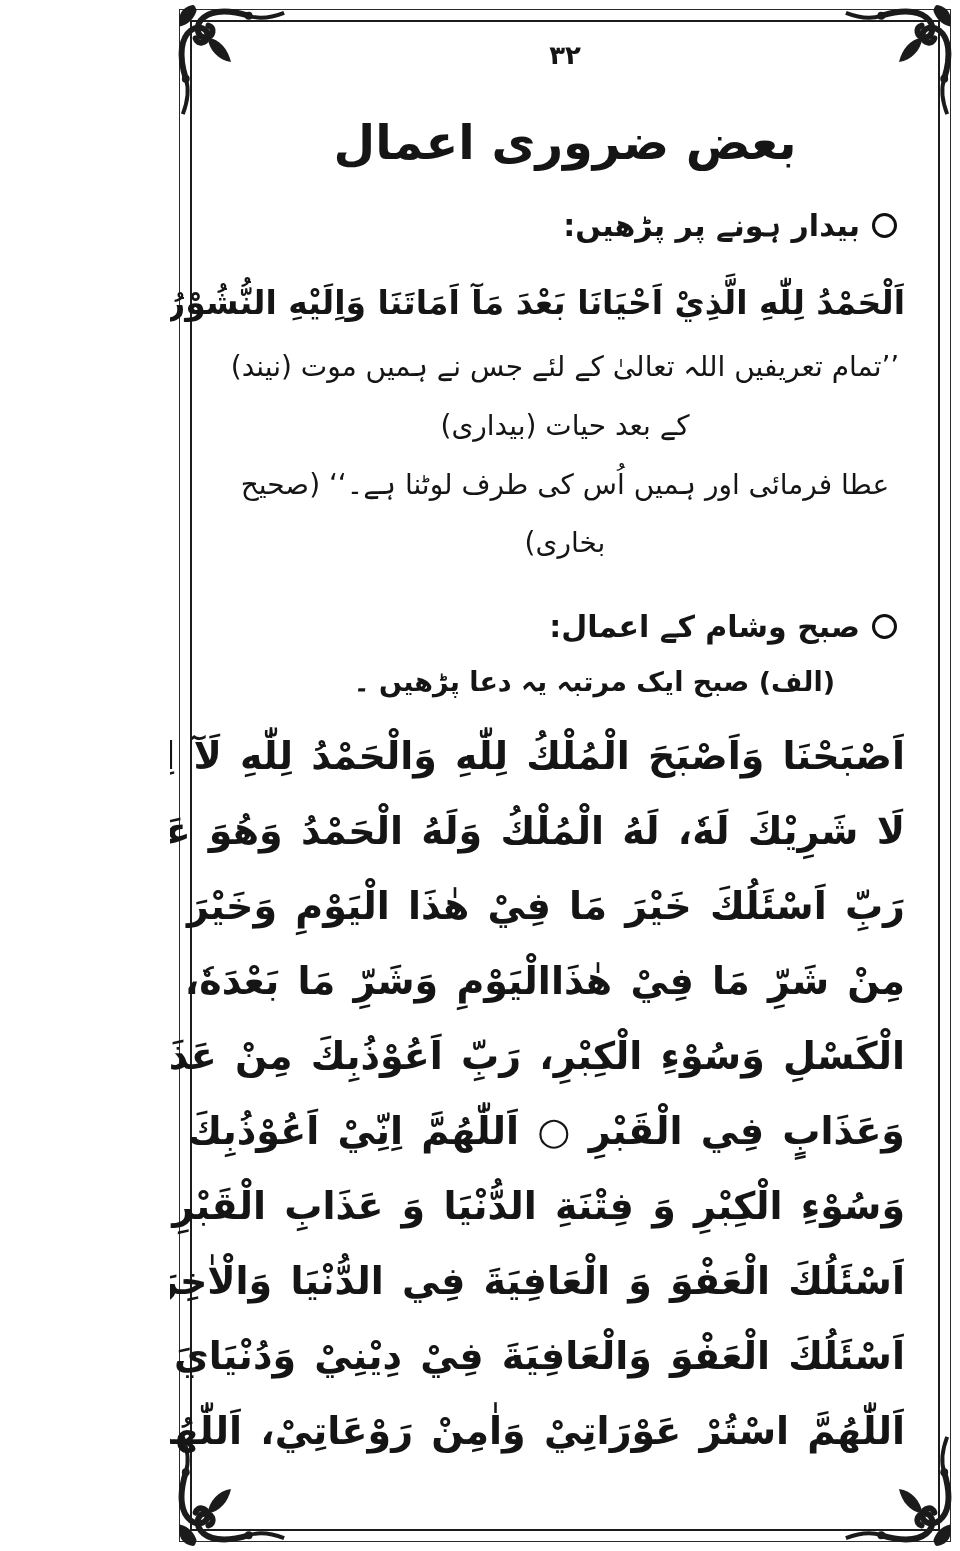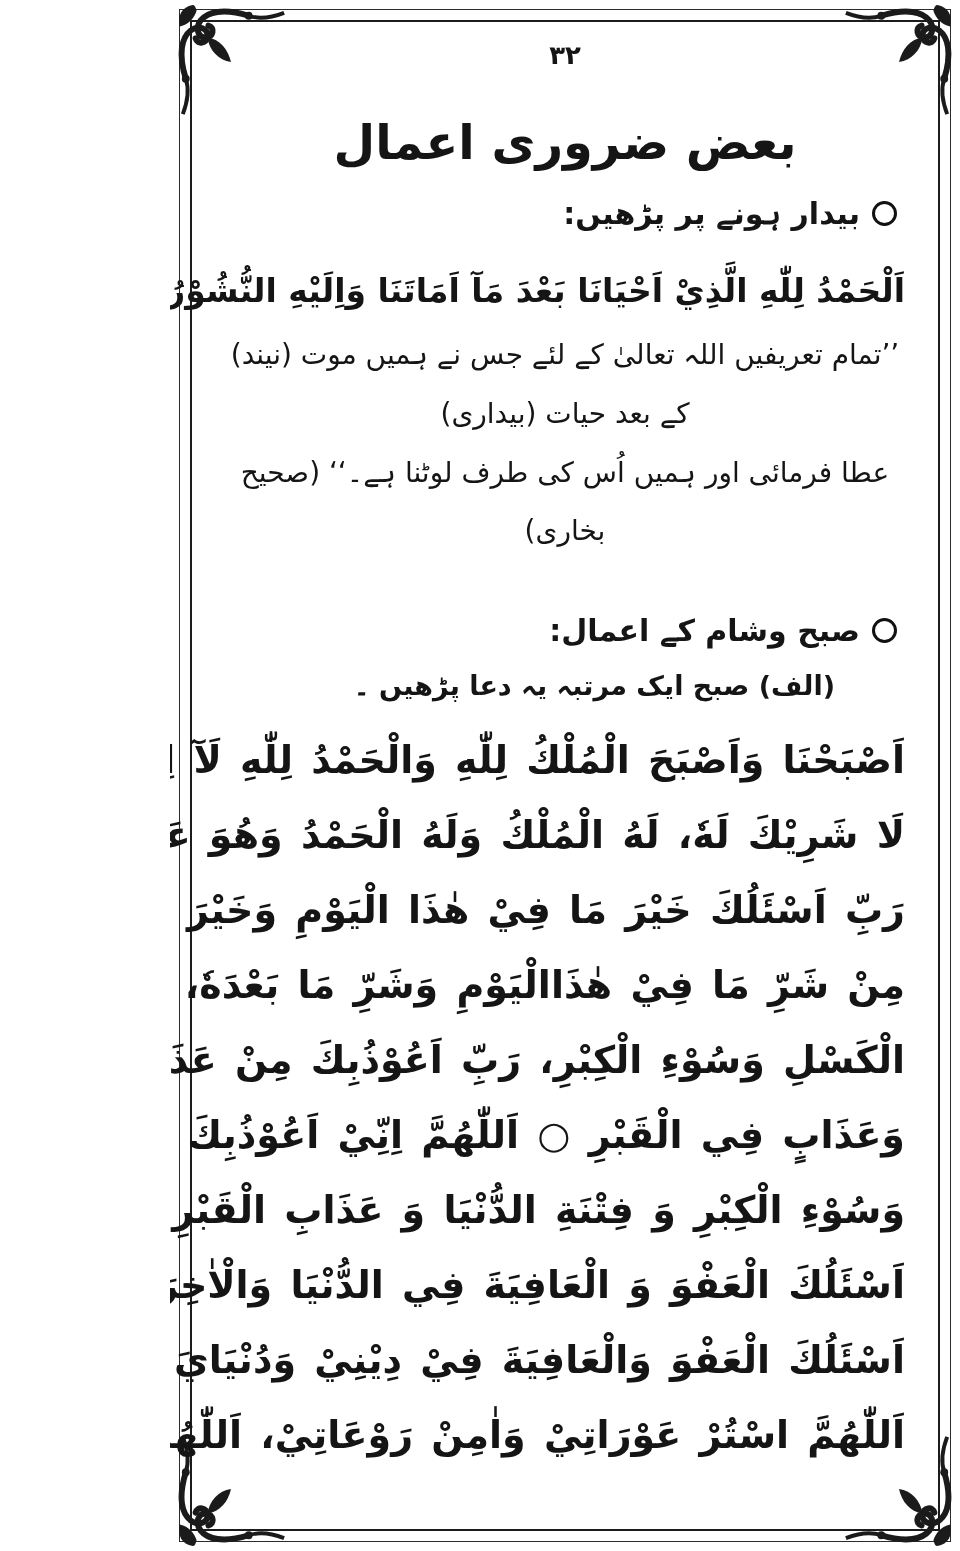--- a/index.html
+++ b/index.html
@@ -14,21 +14,21 @@
   .corner{position:absolute;width:118px;height:118px;}
   .corner.tl{top:2px;left:2px;}
   .corner.tr{top:2px;right:2px;transform:scaleX(-1);}
   .corner.bl{bottom:2px;left:2px;transform:scaleY(-1);}
   .corner.br{bottom:2px;right:2px;transform:scale(-1,-1);}
   
   .content{position:absolute;top:30px;left:55px;right:55px;direction:rtl;text-align:center;}
   .page-number{margin-top:10px;font-size:26px;font-weight:bold;letter-spacing:6px;}
   .book-title{margin-top:44px;font-size:48px;font-weight:bold;}
   .section-heading{
-    margin-top:26px;display:flex;align-items:center;justify-content:flex-start;
+    margin-top:38px;display:flex;align-items:center;justify-content:flex-start;
     gap:12px;padding-right:8px;font-size:30px;font-weight:bold;text-align:right;
   }
   .circle-bullet{
     width:19px;height:19px;border:3.5px solid #111;border-radius:50%;
     flex:0 0 auto;display:inline-block;
   }
   .dua-single{margin-top:40px;font-size:33px;font-weight:bold;white-space:nowrap;text-align:center;}
   .translation{margin-top:16px;font-size:28px;line-height:2.1;}
   .instruction{margin-top:22px;font-size:27px;font-weight:bold;text-align:right;padding-right:70px;}
   .dua-block{margin-top:22px;}
@@ -126,21 +126,21 @@
       <span>بیدار ہونے پر پڑھیں:</span>
     </div>
 
     <div class="dua-single">اَلْحَمْدُ لِلّٰهِ الَّذِيْ اَحْيَانَا بَعْدَ مَآ اَمَاتَنَا وَاِلَيْهِ النُّشُوْرُ ○</div>
 
     <div class="translation">
       <div>’’تمام تعریفیں اللہ تعالیٰ کے لئے جس نے ہمیں موت (نیند) کے بعد حیات (بیداری)</div>
       <div>عطا فرمائی اور ہمیں اُس کی طرف لوٹنا ہے۔‘‘ (صحیح بخاری)</div>
     </div>
 
-    <div class="section-heading" style="margin-top:52px;text-align:center;">
+    <div class="section-heading" style="margin-top:36px;text-align:center;">
       <span class="circle-bullet"></span>
       <span>صبح وشام کے اعمال:</span>
     </div>
 
     <div class="instruction">(الف) صبح ایک مرتبہ یہ دعا پڑھیں ۔</div>
 
     <div class="dua-block">
       <div class="dua-line">اَصْبَحْنَا وَاَصْبَحَ الْمُلْكُ لِلّٰهِ وَالْحَمْدُ لِلّٰهِ لَآ اِلٰهَ اِلَّا اللهُ وَحْدَهٗ</div>
       <div class="dua-line">لَا شَرِيْكَ لَهٗ، لَهُ الْمُلْكُ وَلَهُ الْحَمْدُ وَهُوَ عَلٰى كُلِّ شَيْءٍ قَدِيْرٌ ○</div>
       <div class="dua-line">رَبِّ اَسْئَلُكَ خَيْرَ مَا فِيْ هٰذَا الْيَوْمِ وَخَيْرَ مَا بَعْدَهٗ وَاَعُوْذُبِكَ</div>

